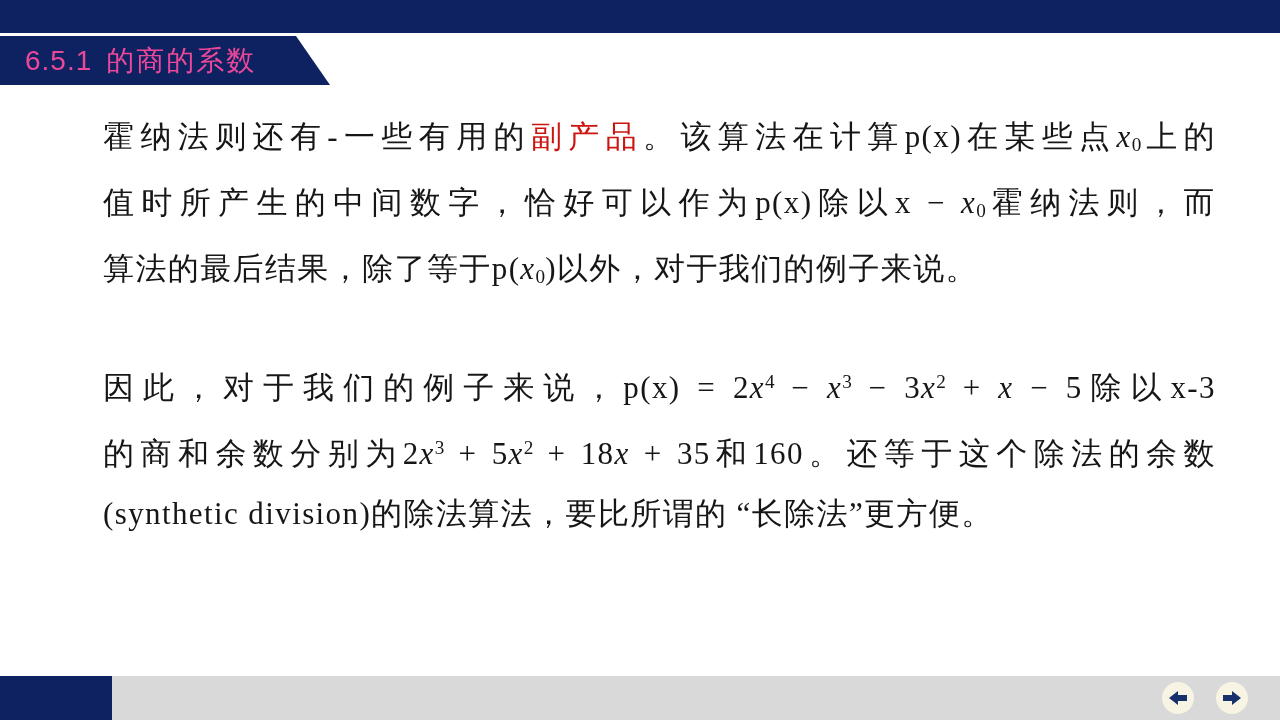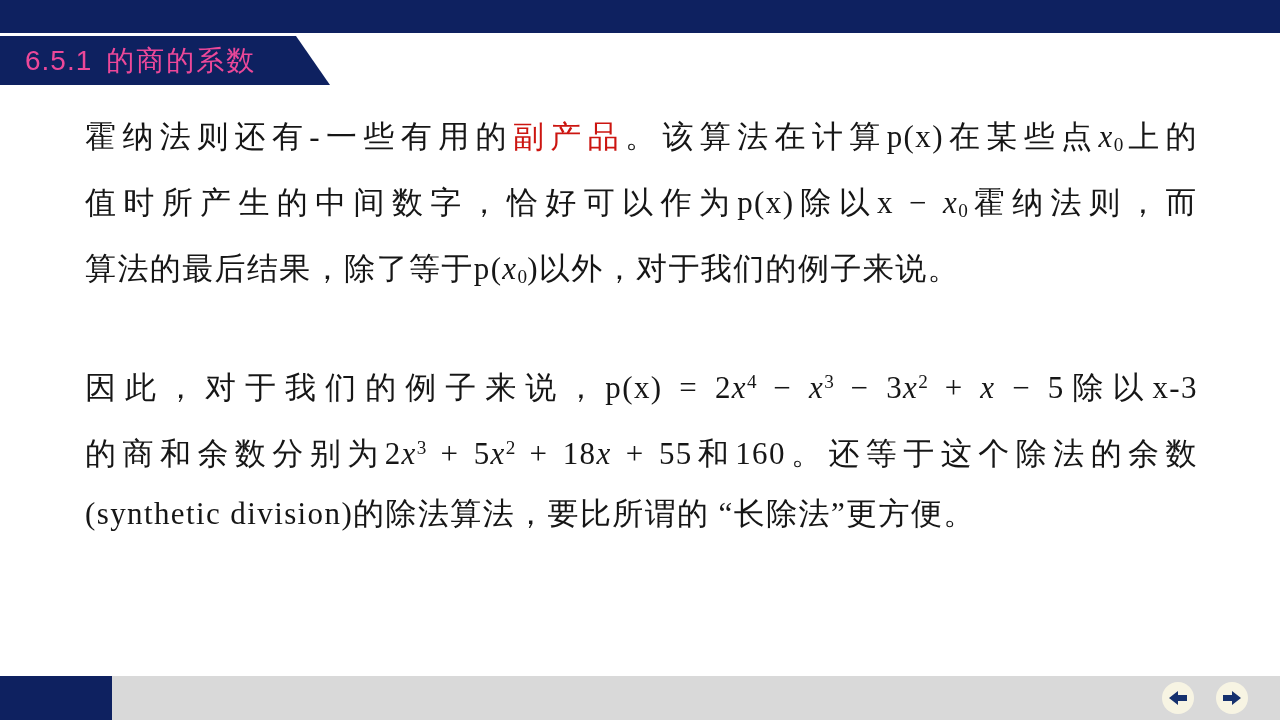--- a/index.html
+++ b/index.html
@@ -9,21 +9,21 @@
   }
   .top-bar{position:absolute;top:0;left:0;width:1280px;height:33px;background:#0E2160;}
   .title-banner{
     position:absolute;top:36px;left:0;width:330px;height:49px;background:#0E2160;
     clip-path:polygon(0 0,296px 0,330px 100%,0 100%);
     display:flex;align-items:center;box-sizing:border-box;padding-left:25px;
     color:#ec4899;font-family:"Liberation Sans","DejaVu Sans",sans-serif;font-size:28px;
   }
   .title-banner .sec-num{letter-spacing:1px;}
   .title-banner .sec-name{margin-left:14px;letter-spacing:2px;}
-  .body-text{position:absolute;left:85px;top:104px;width:1113px;color:#161616;font-family:Liberation Serif, serif;}
+  .body-text{position:absolute;left:103px;top:104px;width:1113px;color:#161616;font-family:Liberation Serif, serif;}
   .line{
     font-size:31px;line-height:66px;height:66px;
     text-align:justify;text-align-last:justify;letter-spacing:0.045em;
   }
   .line.last{text-align-last:auto;}
   .para + .para{margin-top:47px;}
   .seg{white-space:pre-wrap;}
   .it{font-style:italic;}
   .sub{font-size:0.62em;vertical-align:-0.22em;letter-spacing:0;}
   .sup{font-size:0.62em;vertical-align:0.5em;letter-spacing:0;}
@@ -52,21 +52,21 @@
   </div>
 
   <div class="body-text" id="paragraphs">
       <div class="para">
         <div class="line"><span class="seg">霍纳法则还有-一些有用的</span><span class="seg red">副产品</span><span class="seg">。该算法在计算p(x)在某些点</span><span class="seg it">x</span><span class="seg sub">0</span><span class="seg">上的</span></div>
         <div class="line"><span class="seg">值时所产生的中间数字，恰好可以作为p(x)除以x − </span><span class="seg it">x</span><span class="seg sub">0</span><span class="seg">霍纳法则，而</span></div>
         <div class="line last"><span class="seg">算法的最后结果，除了等于p(</span><span class="seg it">x</span><span class="seg sub">0</span><span class="seg">)以外，对于我们的例子来说。</span></div>
       </div>
       <div class="para">
         <div class="line"><span class="seg">因此，对于我们的例子来说，p(x) = 2</span><span class="seg it">x</span><span class="seg sup">4</span><span class="seg"> − </span><span class="seg it">x</span><span class="seg sup">3</span><span class="seg"> − 3</span><span class="seg it">x</span><span class="seg sup">2</span><span class="seg"> + </span><span class="seg it">x</span><span class="seg"> − 5</span><span class="seg">除以x-3</span></div>
-        <div class="line"><span class="seg">的商和余数分别为2</span><span class="seg it">x</span><span class="seg sup">3</span><span class="seg"> + 5</span><span class="seg it">x</span><span class="seg sup">2</span><span class="seg"> + 18</span><span class="seg it">x</span><span class="seg"> + 55</span><span class="seg">和160。还等于这个除法的余数</span></div>
+        <div class="line"><span class="seg">的商和余数分别为2</span><span class="seg it">x</span><span class="seg sup">3</span><span class="seg"> + 5</span><span class="seg it">x</span><span class="seg sup">2</span><span class="seg"> + 18</span><span class="seg it">x</span><span class="seg"> + 35</span><span class="seg">和160。还等于这个除法的余数</span></div>
         <div class="line last"><span class="seg">(synthetic division)的除法算法，要比所谓的 “长除法”更方便。</span></div>
       </div>
     </div>
 
   <div class="footer-bar">
     <div class="footer-accent"></div>
     <button class="nav-btn prev">
       <span>
         <svg width="18" height="14" viewBox="0 0 18 14">
           <path d="M18 4 H9 V0 L0 7 L9 14 V10 H18 Z" fill="#16316E"></path>

